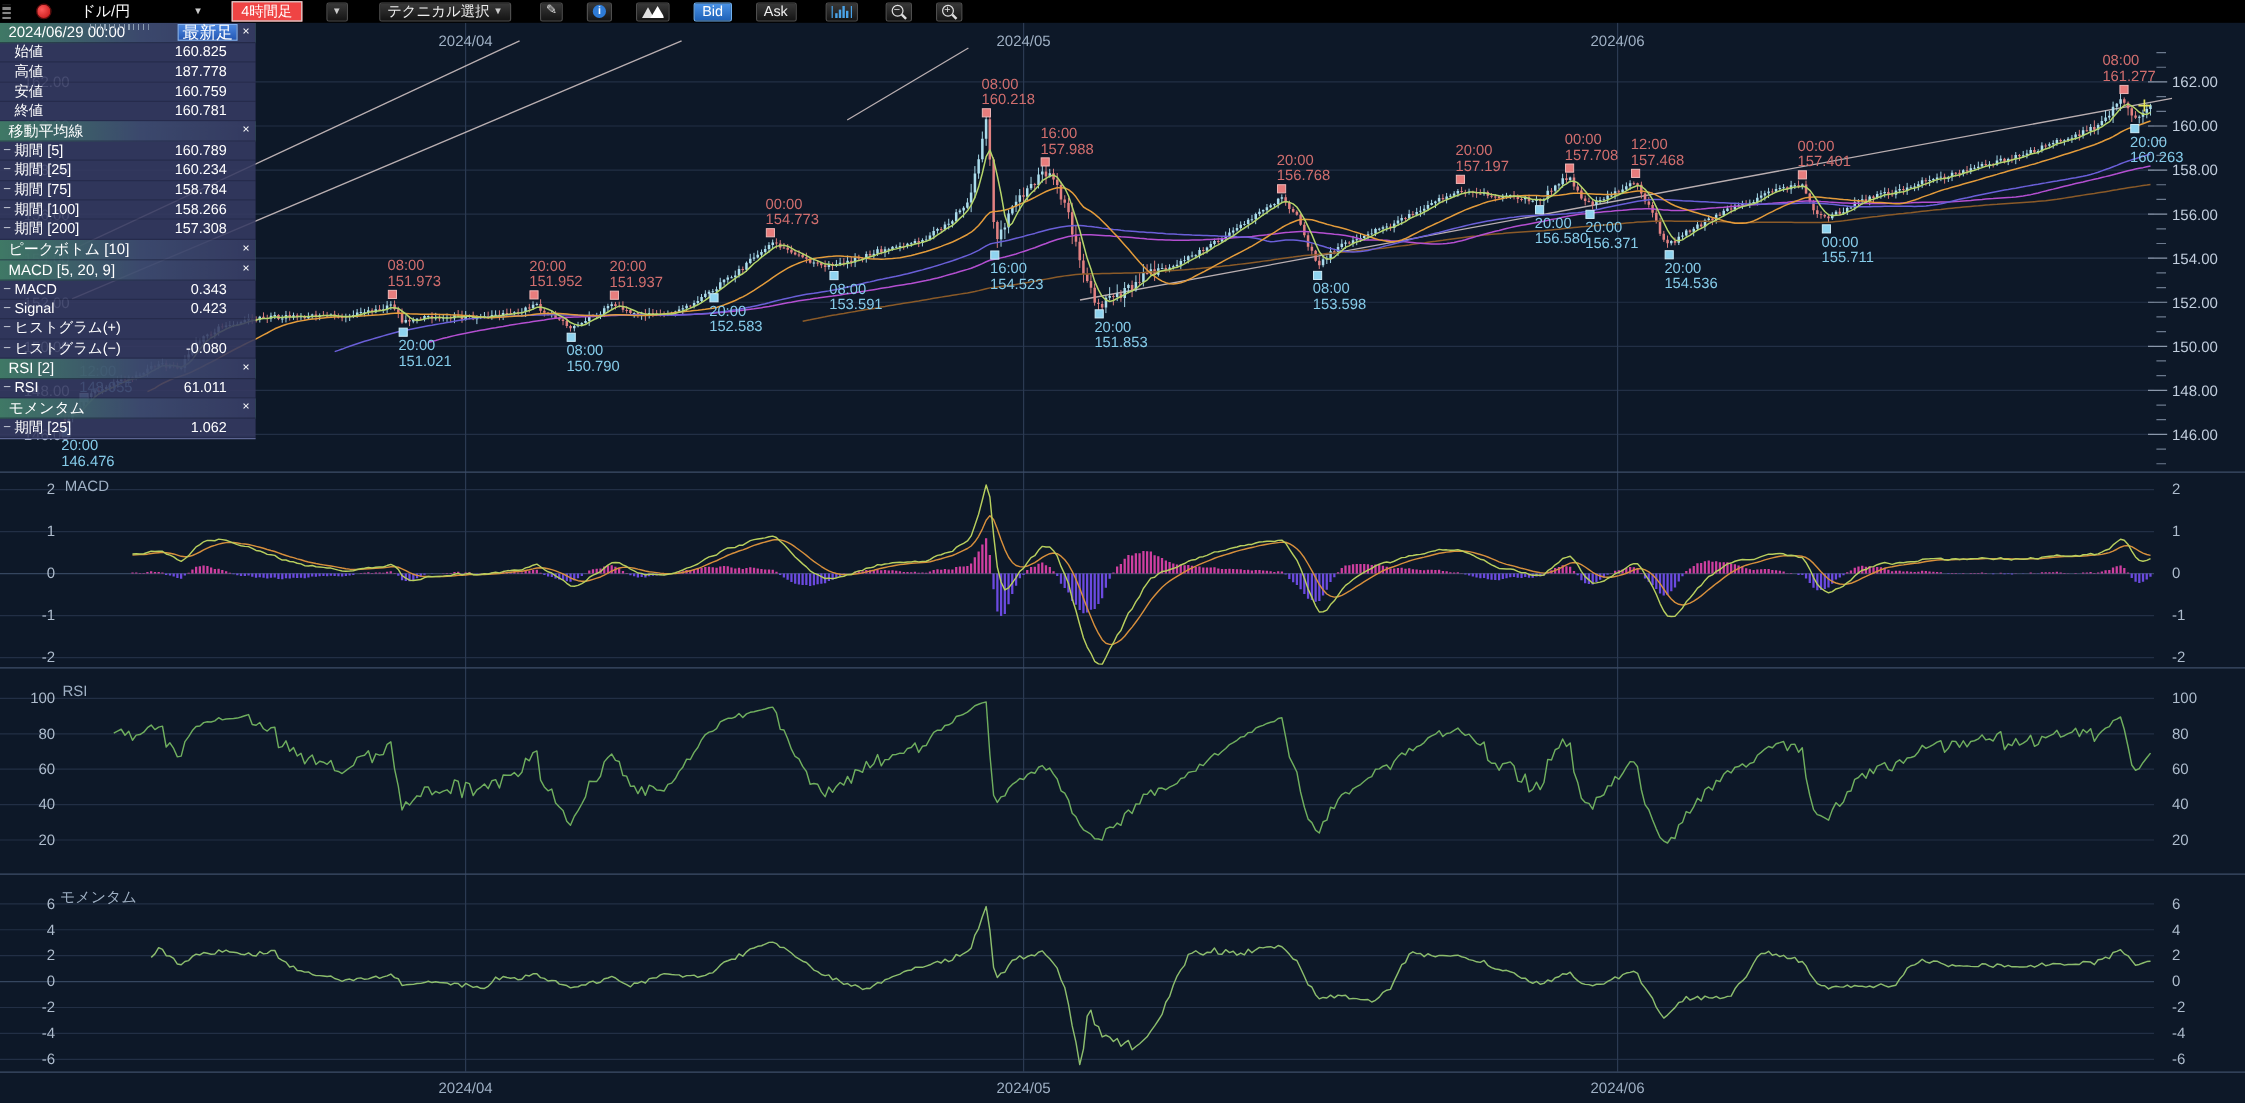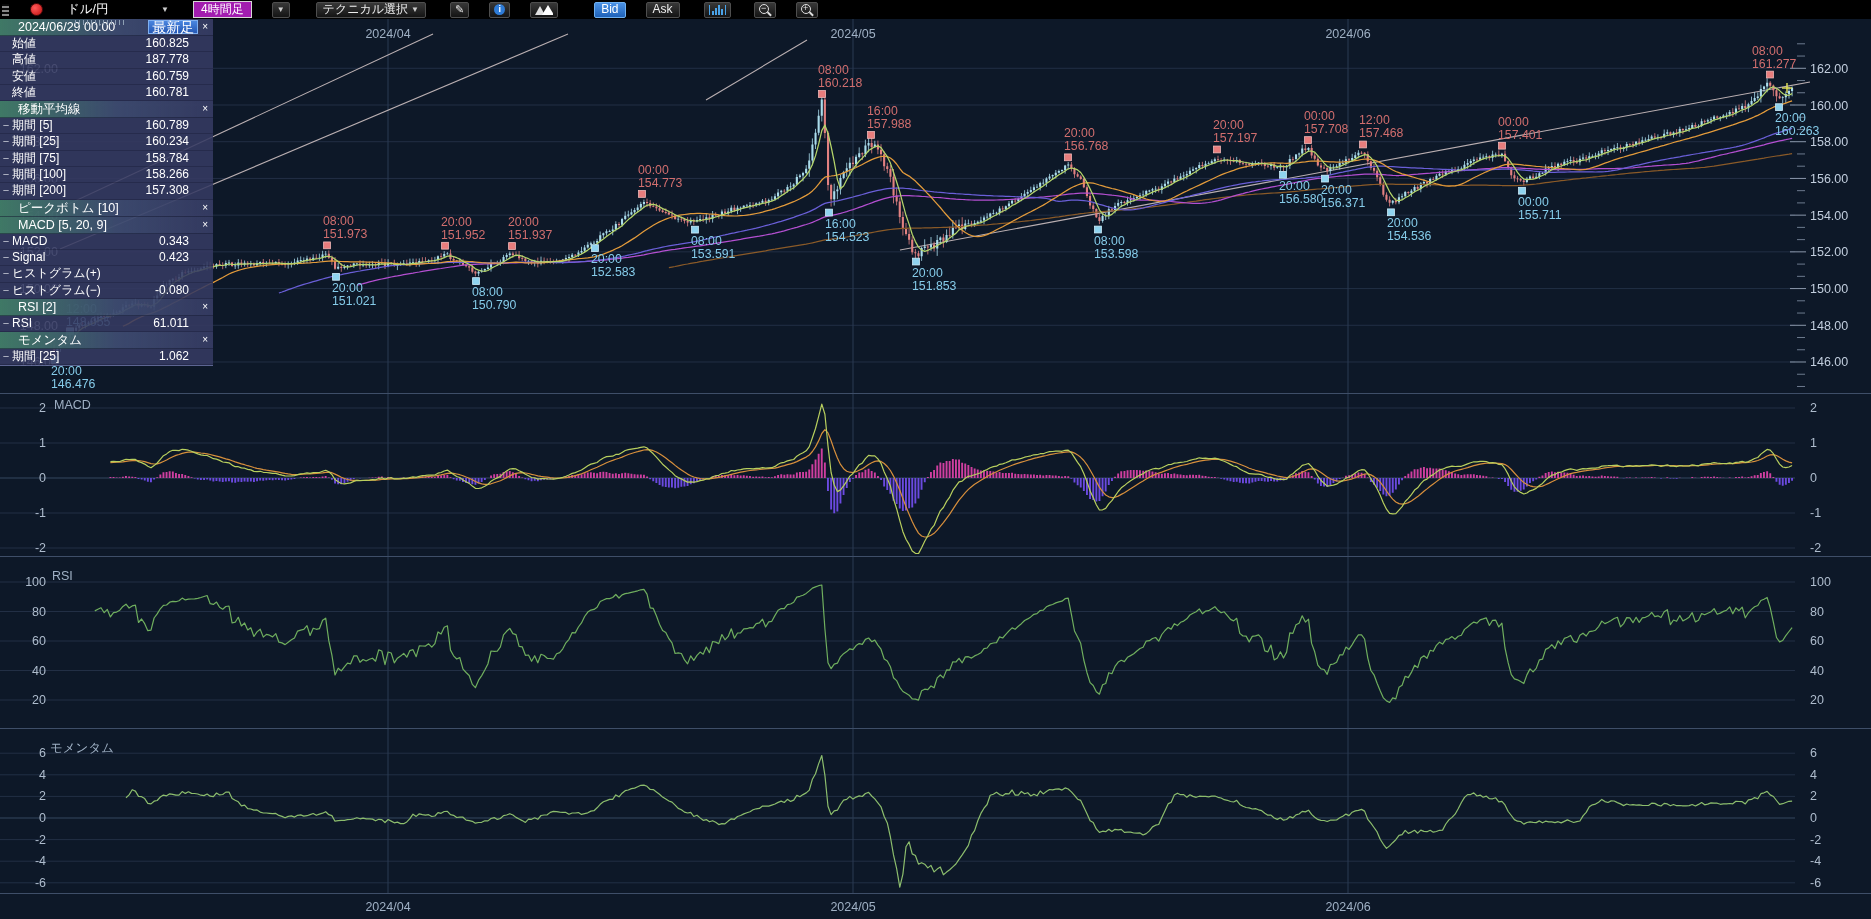--- a/index.html
+++ b/index.html
@@ -12,40 +12,40 @@
     background:linear-gradient(#383838,#141414);border:1px solid #4e4e4e;border-radius:2px;
     color:#eee;font-size:12px;line-height:15px;box-sizing:border-box;cursor:pointer;}
   .tbtn.icon{padding:0 4px;}
   .tbtn.blue{background:linear-gradient(#4a92e6,#1f62b8);border-color:#6fb0f0;color:#fff;}
   .menu-sliver{width:7px;height:12px;background:repeating-linear-gradient(#0a0a0a 0 2px,#888 2px 4px);margin-right:1px;}
   .rec{width:11px;height:11px;border-radius:50%;background:radial-gradient(circle at 35% 35%,#ff5a5a,#c01010);border:1px solid #5a0d0d;}
   .pair-select{display:flex;align-items:center;width:102px;height:16px;color:#fff;font-size:12.5px;
     padding:0 4px;cursor:pointer;}
   .pair-select .arr{margin-left:auto;}
   .arr{font-size:8px;color:#ccc;}
-  .tf-box{display:flex;align-items:center;height:15px;padding:0 7px;background:#a21caf;
+  .tf-box{display:flex;align-items:center;height:15px;padding:0 7px;background:#ef4444;
     border:1px solid #d6d6d6;color:#fff;font-size:12px;cursor:pointer;}
   .glyph{font-size:11px;color:#e5e5e5;}
   .icircle{width:11px;height:11px;border-radius:50%;background:#2e7bd6;color:#fff;font-size:9px;
     font-weight:bold;display:flex;align-items:center;justify-content:center;}
   .mountain{position:relative;width:18px;height:10px;overflow:hidden;}
   .mountain i{position:absolute;bottom:0;width:0;height:0;border-style:solid;}
   .mountain i.m1{left:0;border-width:0 5px 9px 5px;border-color:transparent transparent #e0e0e0 transparent;}
   .mountain i.m2{left:7px;border-width:0 6px 10px 6px;border-color:transparent transparent #fff transparent;}
   .barsicon{display:flex;align-items:flex-end;gap:1px;height:10px;padding:0 2px;border-left:1px solid #4aa3e8;border-right:1px solid #4aa3e8;}
   .barsicon i{width:2px;background:#4aa3e8;display:block;}
   .mag{position:relative;width:8px;height:8px;border:1.5px solid #e0e0e0;border-radius:50%;margin:0 2px 2px 0;}
   .mag:after{content:"";position:absolute;width:5px;height:1.5px;background:#e0e0e0;right:-4px;bottom:-2px;transform:rotate(45deg);}
   .mag .sign{position:absolute;left:0;top:-4px;width:8px;text-align:center;font-size:9px;color:#e0e0e0;line-height:14px;}
   
   #info-panel{position:absolute;left:0;top:19px;width:213px;background:rgba(54,58,98,0.88);
     z-index:5;color:#fff;font-size:12px;border-bottom:1px solid rgba(130,140,190,.55);}
   .phead{display:flex;align-items:center;height:16px;line-height:16px;
     background:linear-gradient(90deg,rgba(64,124,102,.95),rgba(66,84,120,.6) 55%,rgba(56,62,102,.4));
-    border-bottom:1px solid rgba(20,24,48,.5);padding-left:14px;justify-content:center;}
+    border-bottom:1px solid rgba(20,24,48,.5);padding-left:3px;justify-content:center;}
   .prow{display:flex;align-items:center;height:15.3px;line-height:15.3px;
     border-bottom:1px solid rgba(20,24,48,.35);}
   .dash{width:12px;text-align:center;color:#c9cdd8;font-size:11px;flex:0 0 12px;}
   .indent{width:12px;flex:0 0 12px;}
   .plabel{white-space:nowrap;}
   .pval{margin-left:auto;padding-right:24px;}
   .px{margin-left:auto;color:#fff;font-size:10px;padding-right:5px;cursor:pointer;}
   .px2{color:#fff;font-size:10px;padding-right:5px;cursor:pointer;}
   .latest{margin-left:auto;background:linear-gradient(#4a86e0,#2558b4);border:1px solid #7fb0f0;
     font-size:14px;line-height:12px;padding:0 3px;margin-right:4px;color:#fff;cursor:pointer;}
@@ -82,21 +82,21 @@
     </div>
     <div class="tbtn icon">
       <span class="icircle">i</span>
     </div>
     <div class="tbtn icon">
       <span class="mountain">
           <i class="m1"></i>
           <i class="m2"></i>
         </span>
     </div>
-    <div class="tbtn blue" style="margin-left:16px">
+    <div class="tbtn blue" style="margin-left:0">
       <span>Bid</span>
     </div>
     <div class="tbtn">
       <span>Ask</span>
     </div>
     <div class="tbtn icon" style="margin-left:4px">
       <span class="barsicon">
         <i style="height:4px"></i>
           <i style="height:7px"></i>
           <i style="height:10px"></i>

